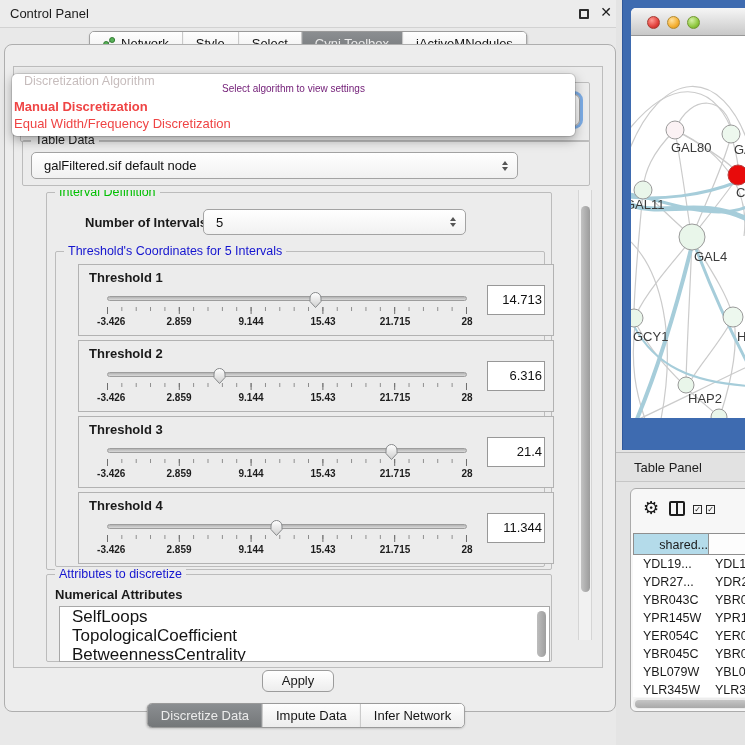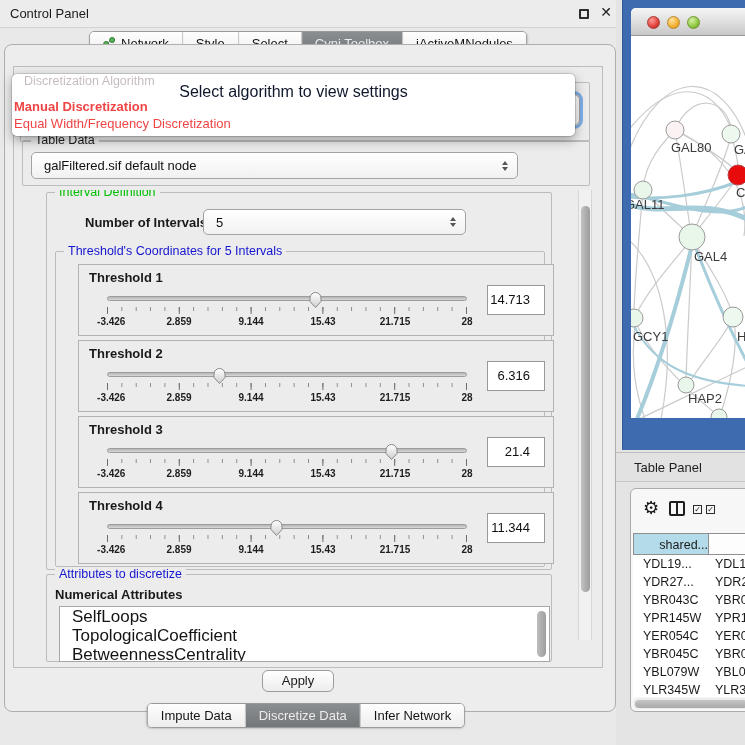--- a/index.html
+++ b/index.html
@@ -25,21 +25,21 @@
   #inner-panel { position:absolute; left:13px; top:66px; width:590px; height:602px; background:#ececec; border:1px solid #bdbdbd; }
 
   .groupbox { position:absolute; border:1px solid #bcbcbc; border-radius:2px; }
   .legend { position:absolute; top:-8px; left:8px; background:#ececec; padding:0 4px; font-size:12.5px; line-height:15px; white-space:nowrap; }
 
   #algo-group { left:20px; top:82px; width:570px; height:60px; }
   #algo-combo { position:absolute; left:30px; top:94px; width:550px; height:32px; border-radius:6px; background:linear-gradient(#ffffff,#f0f0f0); border:1px solid #9f9f9f; box-shadow:0 0 0 3px rgba(98,158,229,.8); }
 
   #popup { position:absolute; left:12px; top:74px; width:563px; height:62px; background:#ffffff; border-radius:5px; box-shadow:0 4px 12px rgba(0,0,0,.35), 0 0 0 1px rgba(0,0,0,.12); z-index:5; }
   #ghost-title { position:absolute; left:12px; top:0px; font-size:12.5px; color:rgba(128,106,106,.45); }
-  #popup-prompt { position:absolute; left:0; right:0; top:9px; text-align:center; font-size:16px; color:#0f172a; }
+  #popup-prompt { position:absolute; left:0; right:0; top:9px; text-align:center; font-size:10px; color:#701a75; }
   .popup-opt { position:absolute; left:2px; font-size:13px; color:#ef4444; }
   #popup-opt-0 { top:25px; font-weight:bold; }
   #popup-opt-1 { top:42px; }
 
   #tabledata-group { left:22px; top:140px; width:568px; height:46px; }
   .combo { position:absolute; background:linear-gradient(#ffffff,#f1f1f1); border:1px solid #a3a3a3; border-radius:5px; font-size:13px; display:flex; align-items:center; padding:0 24px 0 12px; color:#101010; }
   .stepper { position:absolute; right:9px; top:50%; transform:translateY(-50%); display:flex; flex-direction:column; gap:2px; }
   .arr-up { width:0; height:0; border-left:3.5px solid transparent; border-right:3.5px solid transparent; border-bottom:4.5px solid #555; }
   .arr-dn { width:0; height:0; border-left:3.5px solid transparent; border-right:3.5px solid transparent; border-top:4.5px solid #555; }
 
@@ -57,21 +57,21 @@
   .track { position:absolute; left:0; right:0; top:9px; height:5px; border-radius:3px; background:linear-gradient(#b3b3b3,#dadada); border:1px solid #9d9d9d; }
   .handle { position:absolute; top:2px; width:17px; height:20px; margin-left:-8px; }
   .ticks-minor { position:absolute; left:0; right:0; top:20px; height:4px;
     background-image:linear-gradient(to right,#8a8a8a 0,#8a8a8a 1px,transparent 1px);
     background-size:calc((100% - 1px)/25) 4px; background-repeat:repeat-x; }
   .ticks-major { position:absolute; left:0; right:0; top:20px; height:7px;
     background-image:linear-gradient(to right,#6e6e6e 0,#6e6e6e 1px,transparent 1px);
     background-size:calc((100% - 1px)/5) 7px; background-repeat:repeat-x; }
   .tick-labels { position:absolute; left:0; right:0; top:29px; height:12px; }
   .tick-labels span { position:absolute; transform:translateX(-50%); font-size:10px; font-weight:bold; color:#1d1d1d; white-space:nowrap; }
-  .value-box { position:absolute; right:8px; top:20px; width:58px; height:30px; background:#fff; border:1px solid #989898; font-size:13px; text-align:right; line-height:28px; padding-right:14px; color:#101010; }
+  .value-box { position:absolute; right:8px; top:20px; width:58px; height:30px; background:#fff; border:1px solid #989898; font-size:13px; text-align:right; line-height:28px; padding-right:2px; color:#101010; }
 
   #attr-group { left:26px; top:384px; width:506px; height:88px;text-decoration:underline; }
   #attr-group > .legend { color:#1414cf; }
   #attr-label { position:absolute; left:8px; top:12px; font-size:13px; font-weight:bold; }
   #attr-list { position:absolute; left:12px; top:31px; width:491px; height:56px; background:#fff; border:1px solid #a7a7a7; overflow:hidden; }
   .attr-item { font-size:17px; line-height:19px; padding-left:12px; color:#141414; }
   #attr-scroll { position:absolute; right:3px; top:4px; width:9px; height:46px; border-radius:5px; background:linear-gradient(to right,#bdbdbd,#9e9e9e); }
 
   #vscroll { position:absolute; left:578px; top:190px; width:14px; height:450px; background:#f1f1f1; border-left:1px solid #d5d5d5; border-right:1px solid #d5d5d5; }
   #vscroll-thumb { position:absolute; left:1.5px; top:16px; width:9px; height:386px; border-radius:5px; background:linear-gradient(to right,#c2c2c2,#9b9b9b); }
@@ -290,22 +290,22 @@
       </div>
     </div>
 
     <div id="vscroll">
       <div id="vscroll-thumb"></div>
     </div>
 
     <div id="apply-btn">Apply</div>
 
     <div id="bottom-tabs" class="seg-tabs">
+        <div class="seg-tab active">Discretize Data</div>
         <div class="seg-tab">Impute Data</div>
-        <div class="seg-tab active">Discretize Data</div>
         <div class="seg-tab">Infer Network</div>
       </div>
   </div>
 
   <div id="right-bg"></div>
 
   <div id="net-frame">
     <div id="net-canvas">
       <div id="net-titlebar">
         <span id="tl-red" class="tl"></span>

